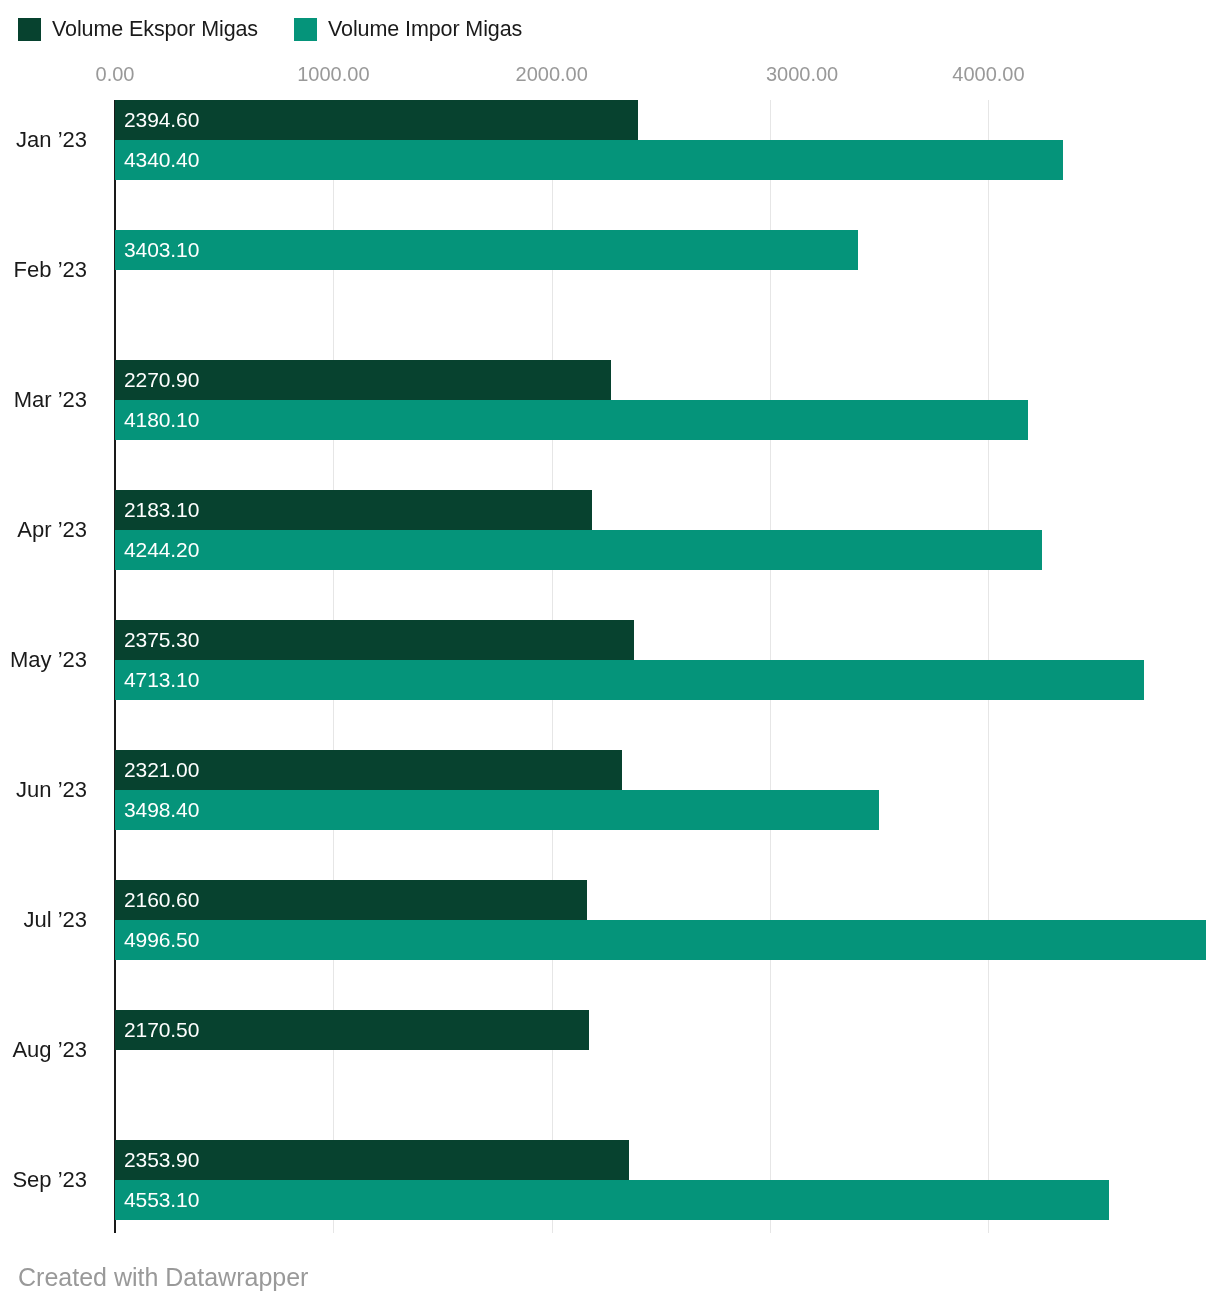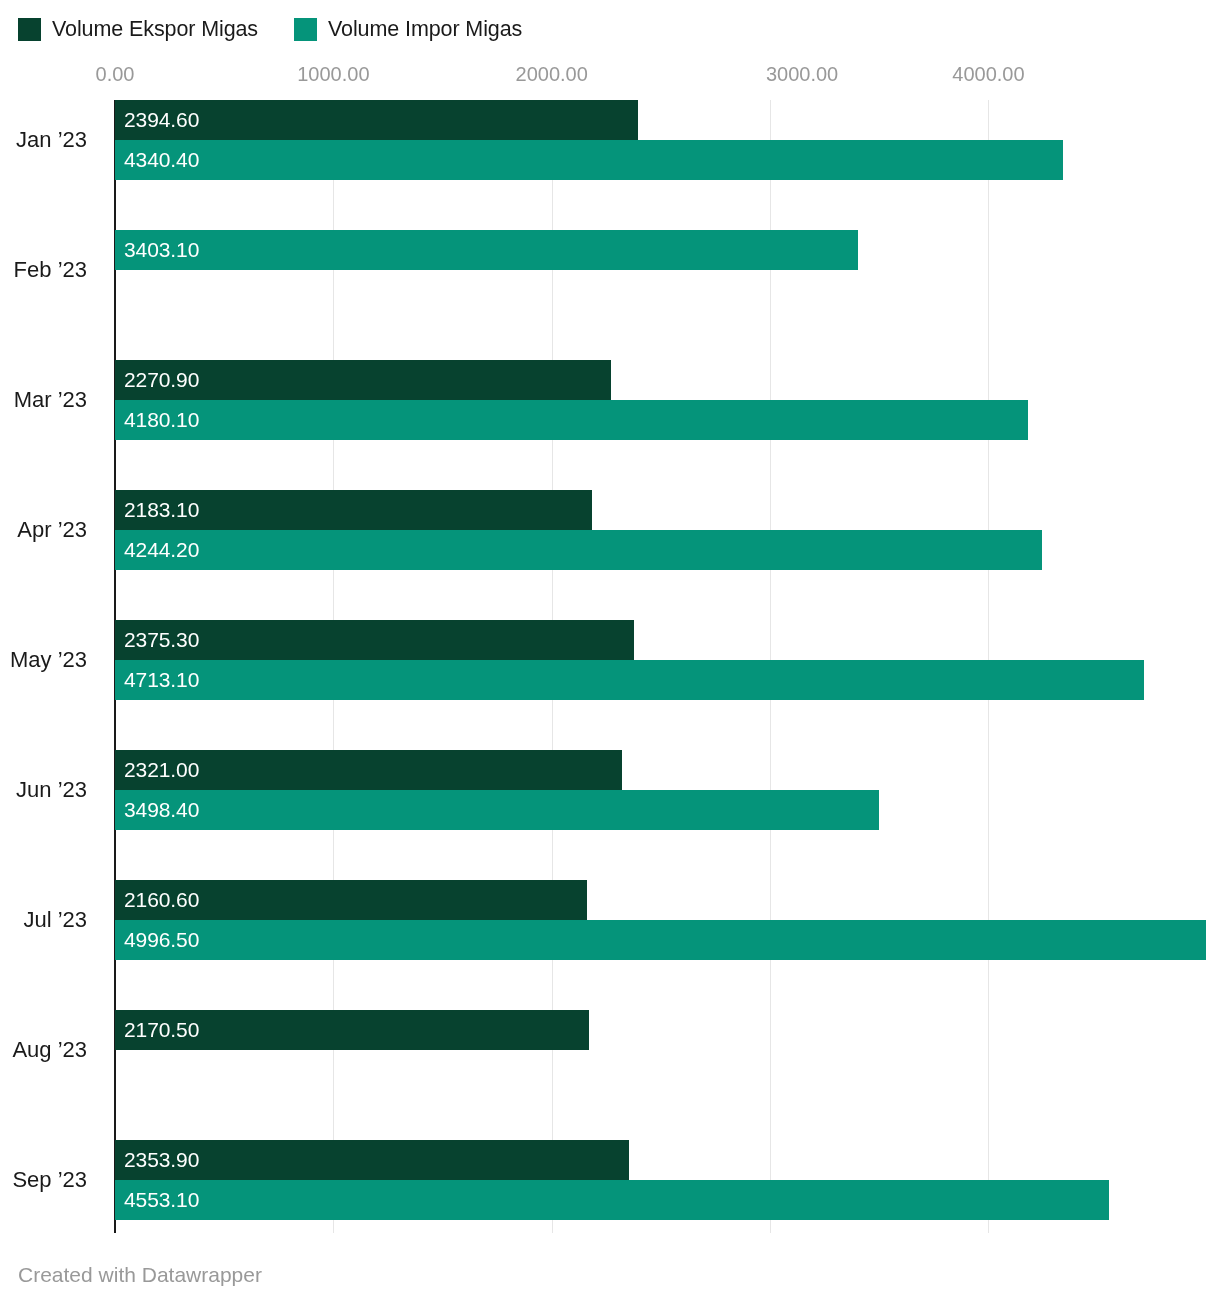--- a/index.html
+++ b/index.html
@@ -132,21 +132,21 @@
     white-space: nowrap;
     height: 30px;
     line-height: 30px;
   }
 
   
   #footer {
     position: absolute;
     left: 18px;
     top: 1263px;
-    font-size: 21px;
+    font-size: 25px;
     color: #999999;
     white-space: nowrap;
   }
 </style>
 </head>
 <body>
 
 <div id="page">
 
   <div id="legend">

